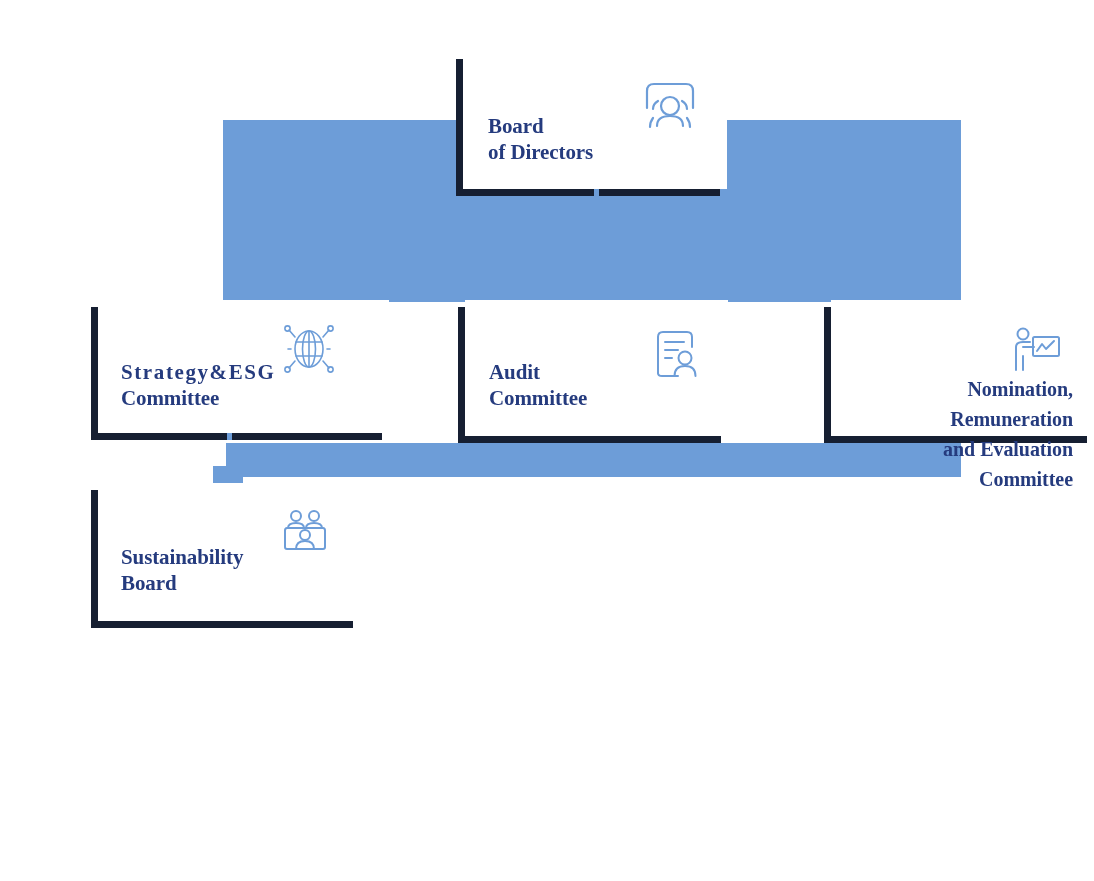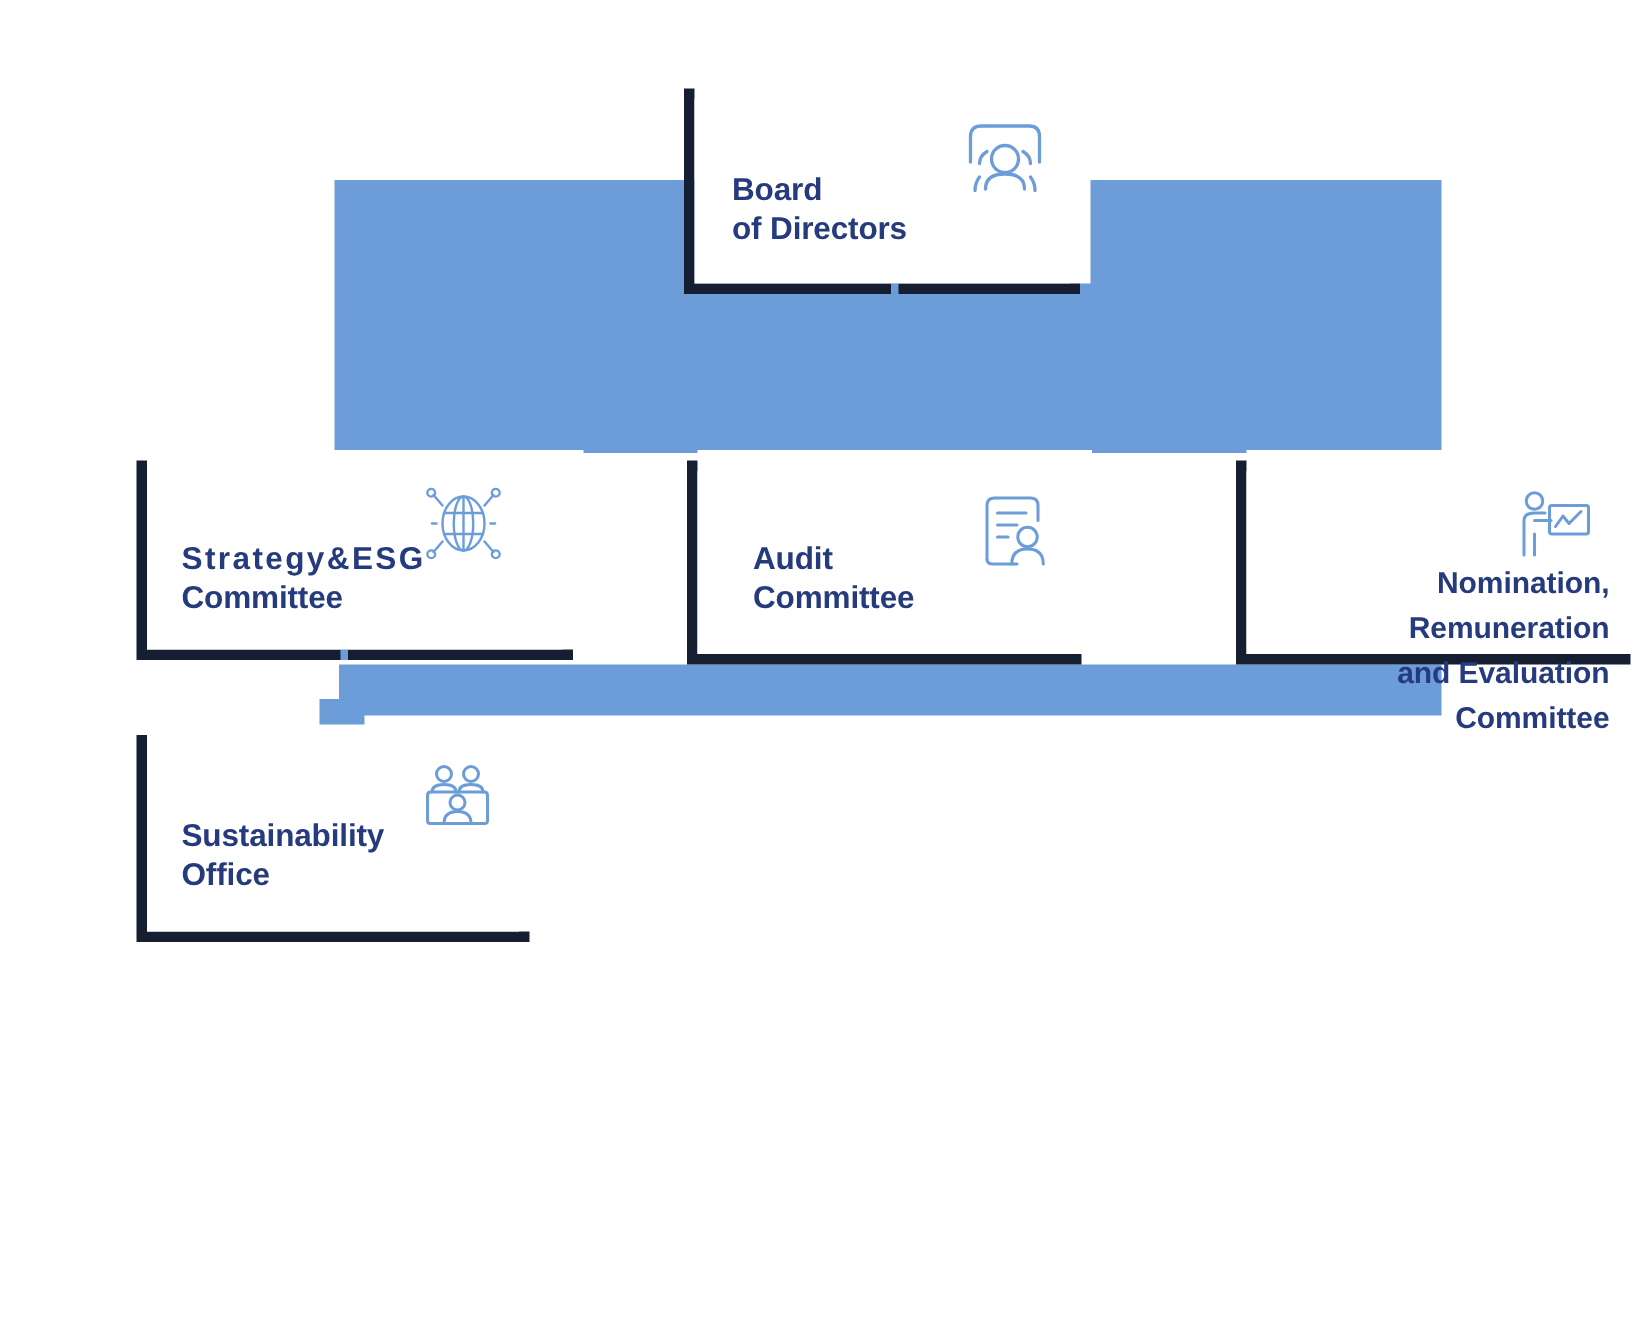--- a/index.html
+++ b/index.html
@@ -72,20 +72,21 @@
     width: 100%;
     height: 100%;
     background: #ffffff;
     box-sizing: border-box;
   }
   .card .body {
     position: absolute;
     left: 0; top: 0;
     width: 100%;
     height: 100%;
+    font-family: Liberation Serif, serif;
   }
 
   .card-label {
     position: absolute;
     color: #253B7E;
     font-weight: bold;
     line-height: 1.22;
     white-space: pre-line;
   }
 
@@ -117,21 +118,21 @@
   #card-audit        { left: 458px; top: 300px; width: 263px; height: 136px; }
   #card-nomination   { left: 824px; top: 300px; width: 263px; height: 136px; }
   #card-sustain      { left: 91px;  top: 483px; width: 262px; height: 138px; }
 
   #card-board   .card-label { left: 32px; top: 62px; }
   #card-board   .card-icon  { left: 185px; top: 26px; }
 
   #card-strategy .card-label { left: 30px; top: 60px; }
   #card-strategy .card-icon  { left: 190px; top: 20px; }
 
-  #card-audit   .card-label { left: 44px; top: 60px; }
+  #card-audit   .card-label { left: 31px; top: 60px; }
   #card-audit   .card-icon  { left: 196px; top: 29px; }
 
   #card-nomination .card-label { left: 23px; top: 74px; width: 226px; }
   #card-nomination .card-icon  { left: 188px; top: 26px; }
 
   #card-sustain .card-label { left: 30px; top: 62px; }
   #card-sustain .card-icon  { left: 190px; top: 26px; }
 </style>
 </head>
 <body>
@@ -236,17 +237,17 @@
           <circle cx="15" cy="7" r="5"></circle>
           <circle cx="33" cy="7" r="5"></circle>
           <path d="M7 19 Q7 14 15 14 Q23 14 23 19"></path>
           <path d="M25 19 Q25 14 33 14 Q41 14 41 19"></path>
           <path d="M6 19 L42 19 Q44 19 44 21.5 L44 38 Q44 40 42 40 L6 40 Q4 40 4 38 L4 21.5 Q4 19 6 19 Z"></path>
           <circle cx="24" cy="26" r="5"></circle>
           <path d="M15 40 Q15 32 24 32 Q33 32 33 40"></path>
         </svg>
       </div>
       <div class="card-label label-lg">Sustainability
-Office</div>
+Board</div>
     </div>
   </div>
 
 </div>
 
 </body></html>

